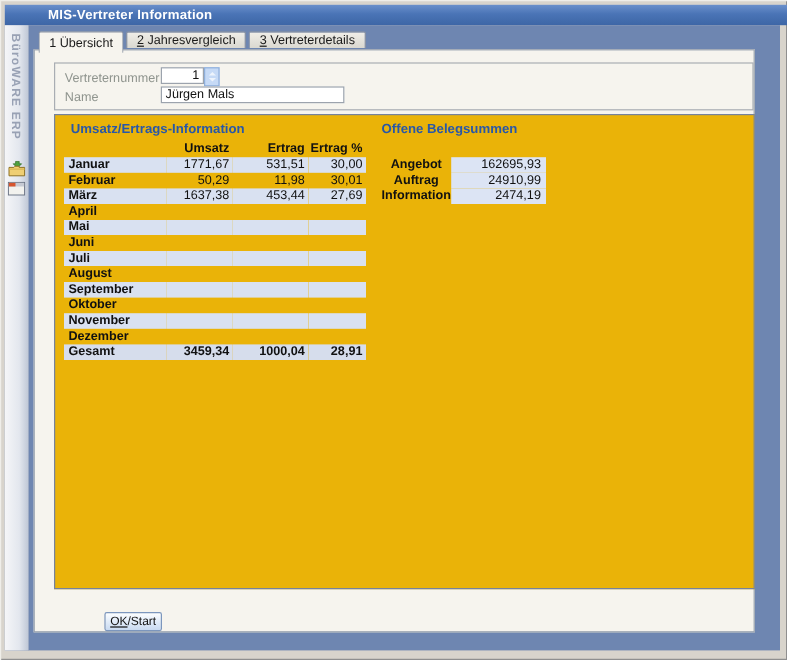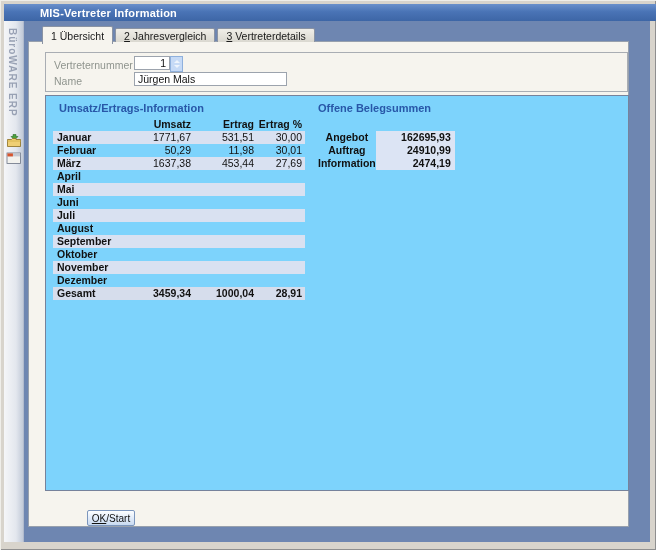--- a/index.html
+++ b/index.html
@@ -19,62 +19,62 @@
     background:linear-gradient(90deg,#f5f6f8 0%,#e3e7ee 60%,#c2cad8 95%,#9fabc2 100%);}
   .brand{position:absolute;left:3px;top:7px;writing-mode:vertical-rl;
     font-size:10px;font-weight:bold;color:#98A1B4;letter-spacing:1px;white-space:nowrap;}
   .rail-icon{position:absolute;left:2px;width:16px;height:14px;}
   .icon-folder{top:113px;}
   .icon-window{top:130px;}
   
   .page{position:absolute;left:24px;top:20px;width:599px;height:484px;
     background:#F6F4EE;border:1px solid #97A0AD;}
   
-  .tabbar{position:absolute;left:28px;top:5px;height:17px;display:flex;align-items:center;z-index:2;margin-left:10px;}
+  .tabbar{position:absolute;left:28px;top:5px;height:17px;display:flex;align-items:flex-start;z-index:2;}
   .tab{background:linear-gradient(180deg,#f0eee8,#dad8d0);border:1px solid #8A93A3;border-bottom:none;
     height:12px;line-height:12px;padding:1px 8px 0;font-size:10.5px;color:#1a1a1a;margin-right:2px;
     border-radius:2px 2px 0 0;cursor:default;white-space:nowrap;}
   .tab.active{background:#F6F4EE;height:15px;line-height:14px;padding-top:2px;position:relative;margin-bottom:-1px;}
   .tab u{text-decoration:underline;}
   
   .groupbox{position:absolute;left:16px;top:10px;width:581px;height:38px;border:1px solid #A9ADB3;}
   .flabel{position:absolute;font-size:10.5px;color:#8F948E;}
   .lbl-nr{left:8px;top:6px;}
   .lbl-name{left:8px;top:22px;}
   .tinput{position:absolute;border:1px solid #9CA3AD;background:#ffffff;font-family:"Liberation Sans",sans-serif;
     font-size:10.5px;height:12px;padding:0 3px;color:#111;}
   .inp-nr{left:88px;top:3px;width:28px;text-align:right;}
   .inp-name{left:88px;top:19px;width:145px;text-align:left;}
   .spin{position:absolute;left:124px;top:3px;width:11px;height:14px;background:#C6DAF6;
     border:1px solid #8FB0DC;display:flex;flex-direction:column;align-items:center;justify-content:center;gap:2px;cursor:default;}
   .sp-up{width:0;height:0;border-left:3px solid transparent;border-right:3px solid transparent;border-bottom:3px solid #eef4fc;}
   .sp-dn{width:0;height:0;border-left:3px solid transparent;border-right:3px solid transparent;border-top:3px solid #eef4fc;}
   
-  .panel{position:absolute;left:16px;top:53px;width:582px;height:394px;background:#7dd3fc;border:1px solid #76829B;}
+  .panel{position:absolute;left:16px;top:53px;width:582px;height:394px;background:#eab308;border:1px solid #76829B;}
   .section-title{position:absolute;font-size:11px;font-weight:bold;color:#2857A8;white-space:nowrap;}
   .st-umsatz{left:13px;top:6px;}
   .st-beleg{left:272px;top:6px;}
   
   table{border-collapse:collapse;table-layout:fixed;}
   .umsatz-table{position:absolute;left:7px;top:22px;width:252px;font-size:10.5px;}
   .umsatz-table th,.umsatz-table td{height:13px;line-height:13px;padding:0;white-space:nowrap;overflow:hidden;}
   .umsatz-table col.c-month{width:86px;}
   .umsatz-table col.c-umsatz{width:55px;}
   .umsatz-table col.c-ertrag{width:63px;}
   .umsatz-table col.c-pct{width:48px;}
   .umsatz-table th{font-weight:bold;text-align:right;padding-right:3px;color:#111;}
   .umsatz-table th.month{text-align:left;padding-left:4px;}
   .umsatz-table td.month{font-weight:bold;text-align:left;padding-left:4px;color:#111;margin-top:48px;}
   .umsatz-table td.num{text-align:right;padding-right:3px;color:#111;}
   .umsatz-table tr.stripe{background:#D9E1F1;}
   .umsatz-table tr.total{background:#D6DDEC;font-weight:bold;}
   .umsatz-table tr.total td{font-weight:bold;}
   
   .beleg-table{position:absolute;left:272px;top:35px;font-size:10.5px;}
-  .beleg-table td{height:13px;line-height:13px;padding:0;white-space:nowrap;font-weight:bold;}
+  .beleg-table td{height:13px;line-height:13px;padding:0;white-space:nowrap;}
   .beleg-table td.blabel{font-weight:bold;width:57px;text-align:center;color:#111;}
   .beleg-table td.bvalue{width:75px;text-align:right;padding-right:4px;background:#DCE4F4;color:#111;}
   
   .ok-btn{position:absolute;left:58px;top:468px;width:48px;height:16px;
     background:linear-gradient(180deg,#fdfeff 0%,#e2ecf9 50%,#c9daf1 100%);
     border:1px solid #7C96BD;border-radius:2px;font-family:"Liberation Sans",sans-serif;
     font-size:10px;color:#111;line-height:13px;text-align:center;padding:0;cursor:default;}
   u{text-decoration:underline;}
 </style>
 </head>

